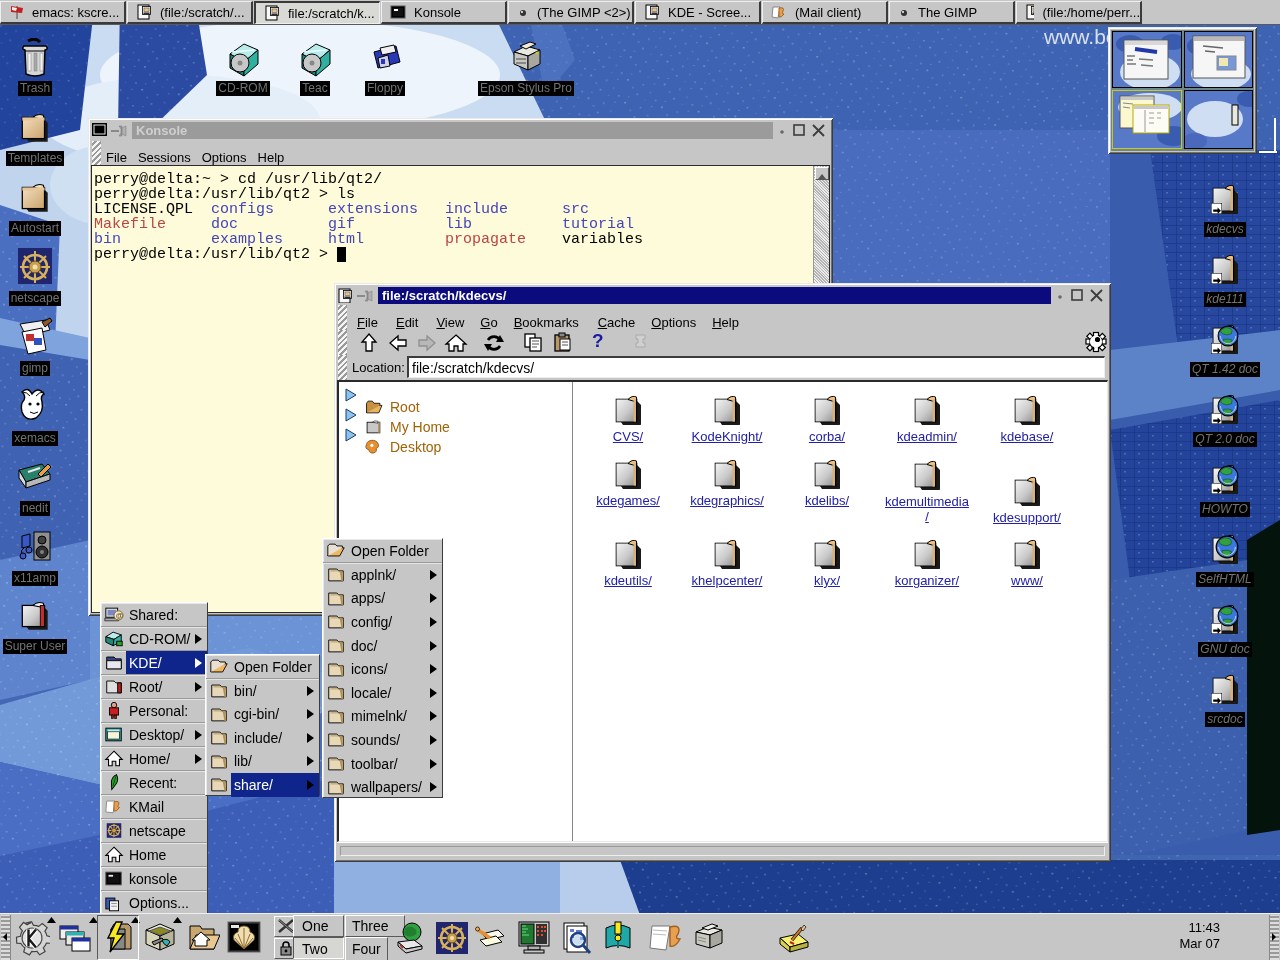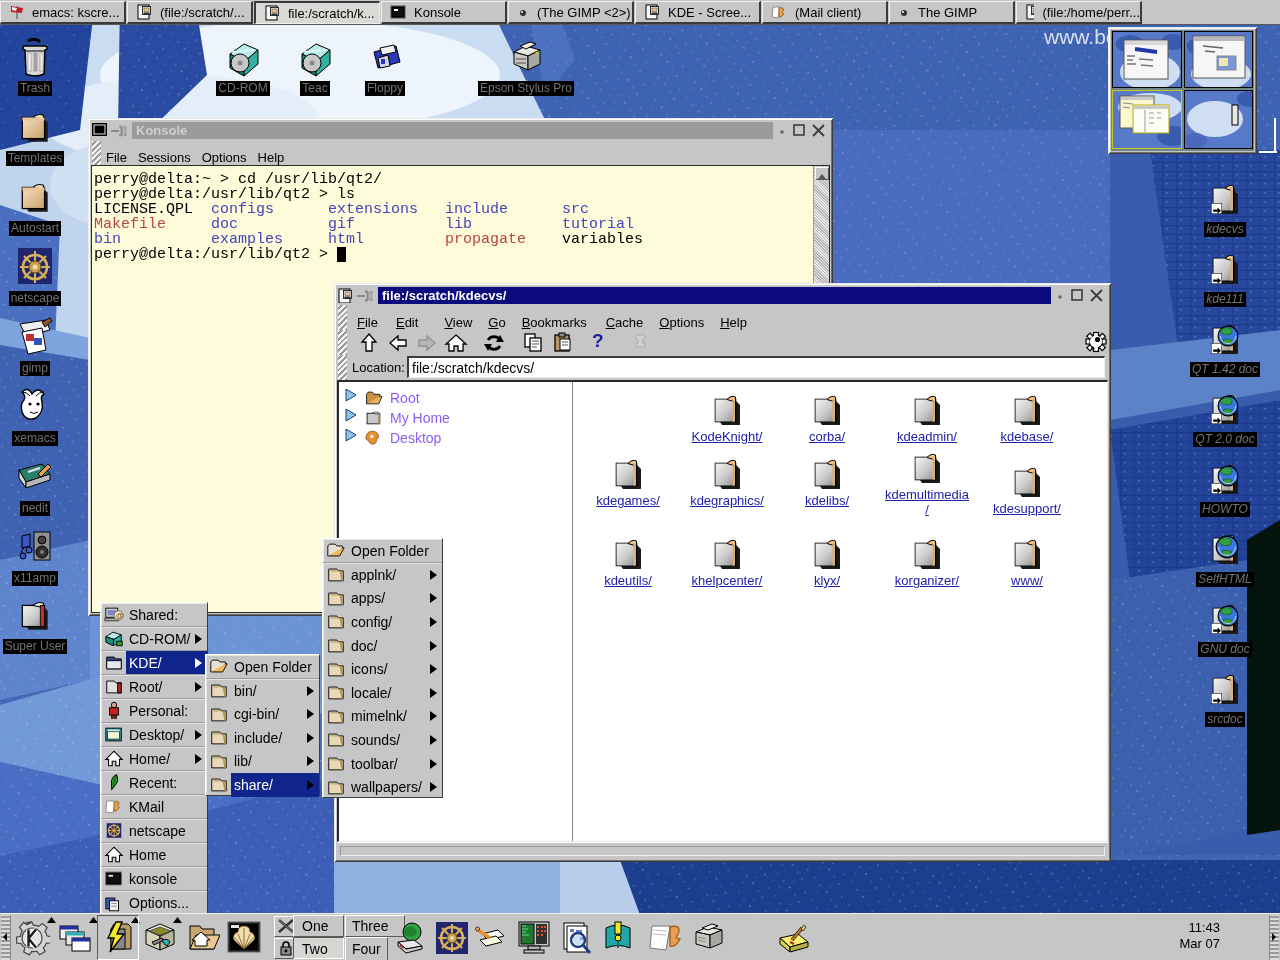--- a/index.html
+++ b/index.html
@@ -424,21 +424,21 @@
             <rect x="1" y="1" width="10" height="10" fill="none" stroke="#3c3c3c" stroke-width="1.6"></rect>
           </svg>
           <svg width="13" height="13">
             <path d="M1,1 L12,12 M12,1 L1,12" stroke="#3c3c3c" stroke-width="1.8"></path>
           </svg>
         </div>
 </div>
 <div class="mgrip" style="left:4px;top:22px;height:25px"></div>
 <div class="menubar" style="left:23px;top:22px;height:25px;font-size:13px">
   <span style="margin-right:18px"><u>F</u>ile</span>
-        <span style="margin-right:26px"><u>E</u>dit</span>
+        <span style="margin-right:18px"><u>E</u>dit</span>
         <span style="margin-right:16px"><u>V</u>iew</span>
         <span style="margin-right:16px"><u>G</u>o</span>
         <span style="margin-right:19px"><u>B</u>ookmarks</span>
         <span style="margin-right:16px"><u>C</u>ache</span>
         <span style="margin-right:16px"><u>O</u>ptions</span>
         <span><u>H</u>elp</span>
 </div>
 <div class="mgrip" style="left:4px;top:47px;height:25px"></div>
 <div class="abs" style="left:14px;top:47px;width:760px;height:25px">
   <svg class="abs" style="left:10px;top:2px" width="22" height="22">
@@ -498,38 +498,41 @@
 </div>
 <div class="abs" style="left:3px;top:97px;width:771px;height:462px;background:#fff;border-top:2px solid #2a2a2a;border-left:2px solid #2a2a2a;border-right:1px solid #e8e8e8;border-bottom:1px solid #e8e8e8">
 
   <svg class="abs" style="left:5px;top:5px" width="14" height="150">
           <g stroke="#1a3c6e" fill="#8cc4ee">
             <polygon points="2,2 12,8 2,14"></polygon>
             <polygon points="2,22 12,28 2,34"></polygon>
             <polygon points="2,42 12,48 2,54"></polygon>
           </g>
         </svg>
-  <div class="abs" style="left:26px;top:6px;font-size:14px;color:#8b5cf6">
+  <div class="abs" style="left:26px;top:15px;font-size:14px;color:#a16207">
     <div style="height:20px;display:flex;align-items:center;gap:7px"><svg width="18" height="16" viewBox="0 0 32 30">
               <path d="M2,26 l5,-14 24,0 -6,14z" fill="#e8b460" stroke="#000" stroke-width="1.5"></path>
               <path d="M2,26 l0,-18 3,-4 8,0 3,4 11,0 0,4" fill="#c89040" stroke="#000" stroke-width="1.5"></path>
             </svg>Root</div>
     <div style="height:20px;display:flex;align-items:center;gap:7px"><svg width="18" height="16" viewBox="0 0 32 30">
               <rect x="3" y="6" width="24" height="20" fill="#c8c8c8" stroke="#000" stroke-width="1.5"></rect>
               <path d="M13,6 q4,-4 10,-2 l0,4z" fill="#e0e0e0" stroke="#000"></path>
               <rect x="24" y="6" width="3" height="20" fill="#a88858"></rect>
             </svg>My Home</div>
     <div style="height:20px;display:flex;align-items:center;gap:7px"><svg width="18" height="16" viewBox="0 0 32 30">
               <path d="M6,4 q10,-4 16,2 q6,8 -2,12 q2,6 -4,8 q-8,2 -10,-6 q-8,-2 -4,-10 q1,-4 4,-6z" fill="#e89030" stroke="#7a4a10" stroke-width="1.5"></path>
               <circle cx="12" cy="12" r="3" fill="#fff"></circle>
             </svg>Desktop</div>
   </div>
   <div class="abs" style="left:233px;top:0;width:1px;height:459px;background:#888"></div>
 
   <div id="fgrid" style="position:absolute;left:0;top:0;width:769px;height:459px;font-size:13px">
+    <div class="fcell" style="left:239px;top:11px"><svg width="34" height="34" viewBox="0 0 34 34">
+              <use href="#gfolder" x="1" y="1" width="32" height="32"></use>
+            </svg><span>CVS/</span></div>
     <div class="fcell" style="left:338px;top:11px"><svg width="34" height="34" viewBox="0 0 34 34">
               <use href="#gfolder" x="1" y="1" width="32" height="32"></use>
             </svg><span>KodeKnight/</span></div>
     <div class="fcell" style="left:438px;top:11px"><svg width="34" height="34" viewBox="0 0 34 34">
               <use href="#gfolder" x="1" y="1" width="32" height="32"></use>
             </svg><span>corba/</span></div>
     <div class="fcell" style="left:538px;top:11px"><svg width="34" height="34" viewBox="0 0 34 34">
               <use href="#gfolder" x="1" y="1" width="32" height="32"></use>
             </svg><span>kdeadmin/</span></div>
     <div class="fcell" style="left:638px;top:11px"><svg width="34" height="34" viewBox="0 0 34 34">
@@ -537,24 +540,24 @@
             </svg><span>kdebase/</span></div>
     <div class="fcell" style="left:239px;top:75px"><svg width="34" height="34" viewBox="0 0 34 34">
               <use href="#gfolder" x="1" y="1" width="32" height="32"></use>
             </svg><span>kdegames/</span></div>
     <div class="fcell" style="left:338px;top:75px"><svg width="34" height="34" viewBox="0 0 34 34">
               <use href="#gfolder" x="1" y="1" width="32" height="32"></use>
             </svg><span>kdegraphics/</span></div>
     <div class="fcell" style="left:438px;top:75px"><svg width="34" height="34" viewBox="0 0 34 34">
               <use href="#gfolder" x="1" y="1" width="32" height="32"></use>
             </svg><span>kdelibs/</span></div>
-    <div class="fcell" style="left:538px;top:69px"><svg width="34" height="34" viewBox="0 0 34 34">
+    <div class="fcell" style="left:538px;top:76px"><svg width="34" height="34" viewBox="0 0 34 34">
               <use href="#gfolder" x="1" y="1" width="32" height="32"></use>
             </svg><span>kdemultimedia<br>/</span></div>
-    <div class="fcell" style="left:638px;top:83px"><svg width="34" height="34" viewBox="0 0 34 34">
+    <div class="fcell" style="left:638px;top:92px"><svg width="34" height="34" viewBox="0 0 34 34">
               <use href="#gfolder" x="1" y="1" width="32" height="32"></use>
             </svg><span>kdesupport/</span></div>
     <div class="fcell" style="left:239px;top:155px"><svg width="34" height="34" viewBox="0 0 34 34">
               <use href="#gfolder" x="1" y="1" width="32" height="32"></use>
             </svg><span>kdeutils/</span></div>
     <div class="fcell" style="left:338px;top:155px"><svg width="34" height="34" viewBox="0 0 34 34">
               <use href="#gfolder" x="1" y="1" width="32" height="32"></use>
             </svg><span>khelpcenter/</span></div>
     <div class="fcell" style="left:438px;top:155px"><svg width="34" height="34" viewBox="0 0 34 34">
               <use href="#gfolder" x="1" y="1" width="32" height="32"></use>

